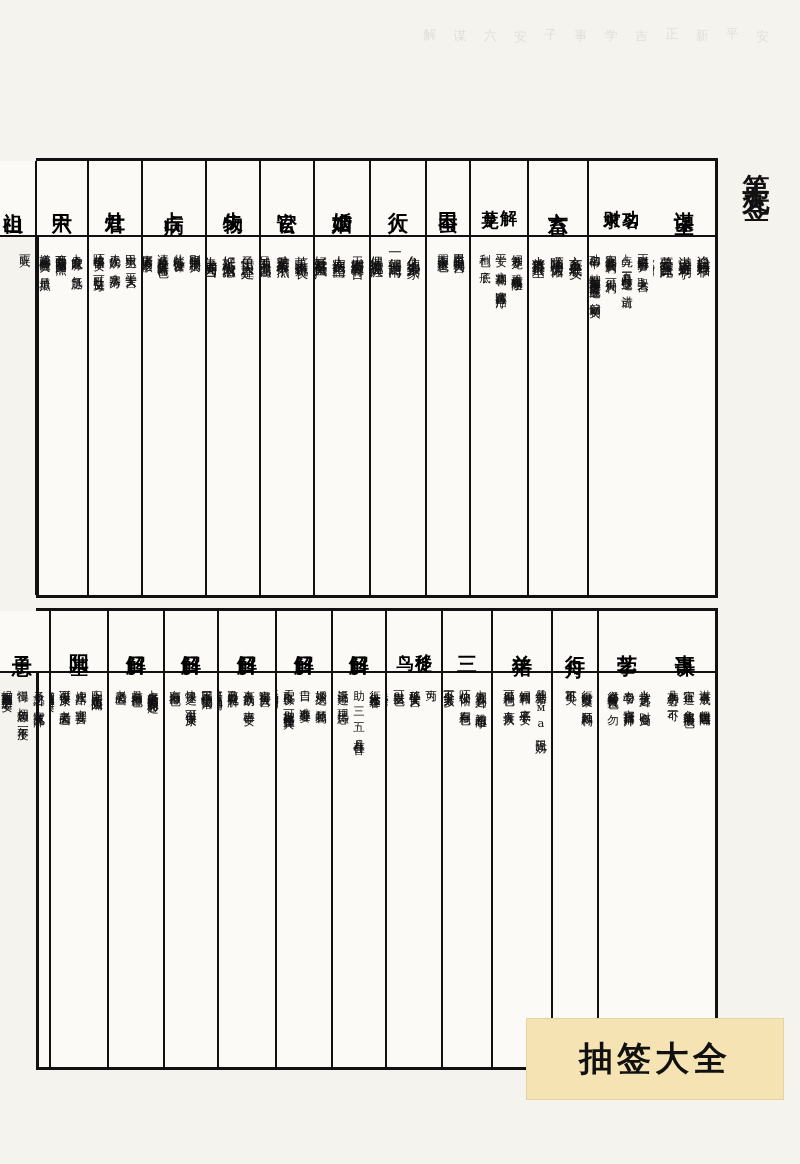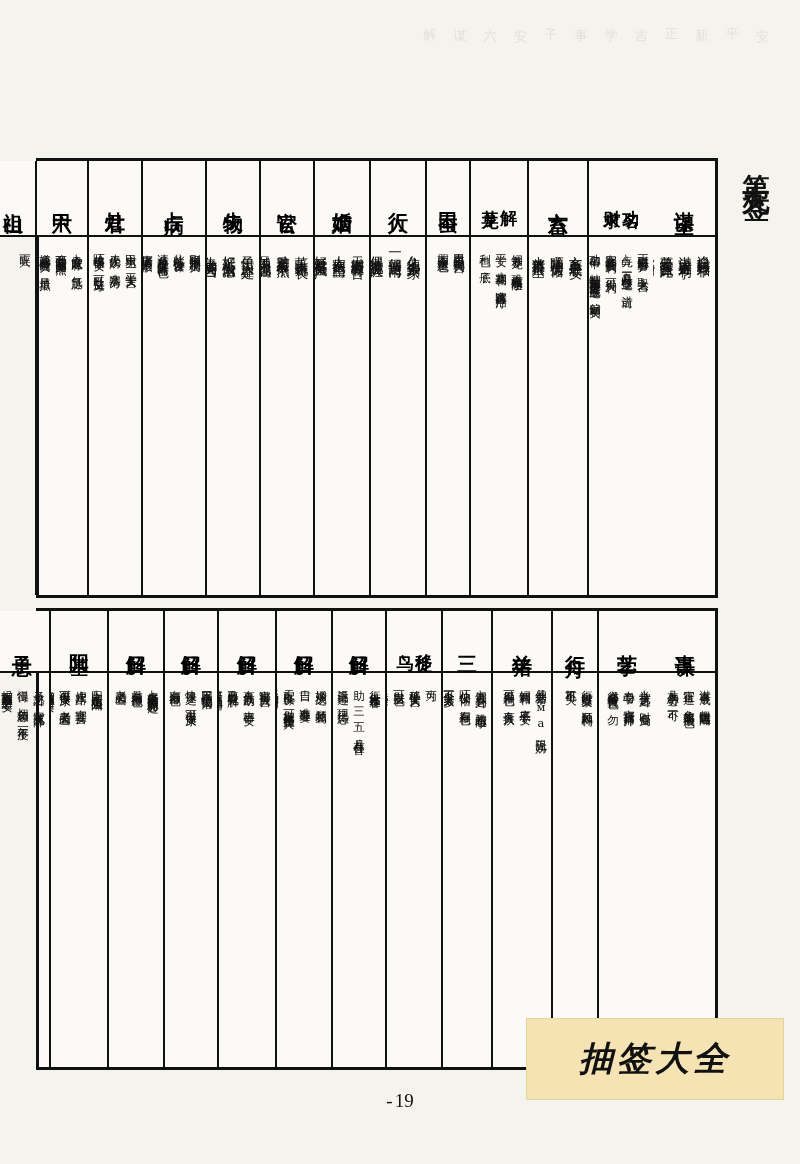--- a/index.html
+++ b/index.html
@@ -90,21 +90,21 @@
     text-align:center;font-size:19px;color:#111;
     font-family:"Liberation Serif",serif;
   }
   .page-num .dash{letter-spacing:2px;}
 
   .watermark{
     position:absolute;right:16px;bottom:64px;
     width:256px;height:80px;
     background:#f5e3b3;
     border:1px solid #e4d39c;
-    display:flex;align-items:center;justify-content:center;font-style:italic;
+    display:flex;align-items:center;justify-content:center;
   }
   .watermark .wm-text{
     font-size:34px;font-weight:bold;letter-spacing:4px;color:#111;
   }
   .wm-ghost{
     position:absolute;right:170px;bottom:120px;
     font-size:11px;color:#b9b2a0;line-height:1.3;
     writing-mode:vertical-rl;text-orientation:upright;opacity:.8;
   }
 </style>
@@ -441,17 +441,14 @@
     </div>
 
   </div>
 
   <div class="wm-ghost">抽签大全</div>
 
   <div class="watermark">
     <span class="wm-text">抽签大全</span>
   </div>
 
-  <div class="page-num">
-    <span class="dash">-</span><span>19</span>
-  </div>
 
 </div>
 
 </body></html>

